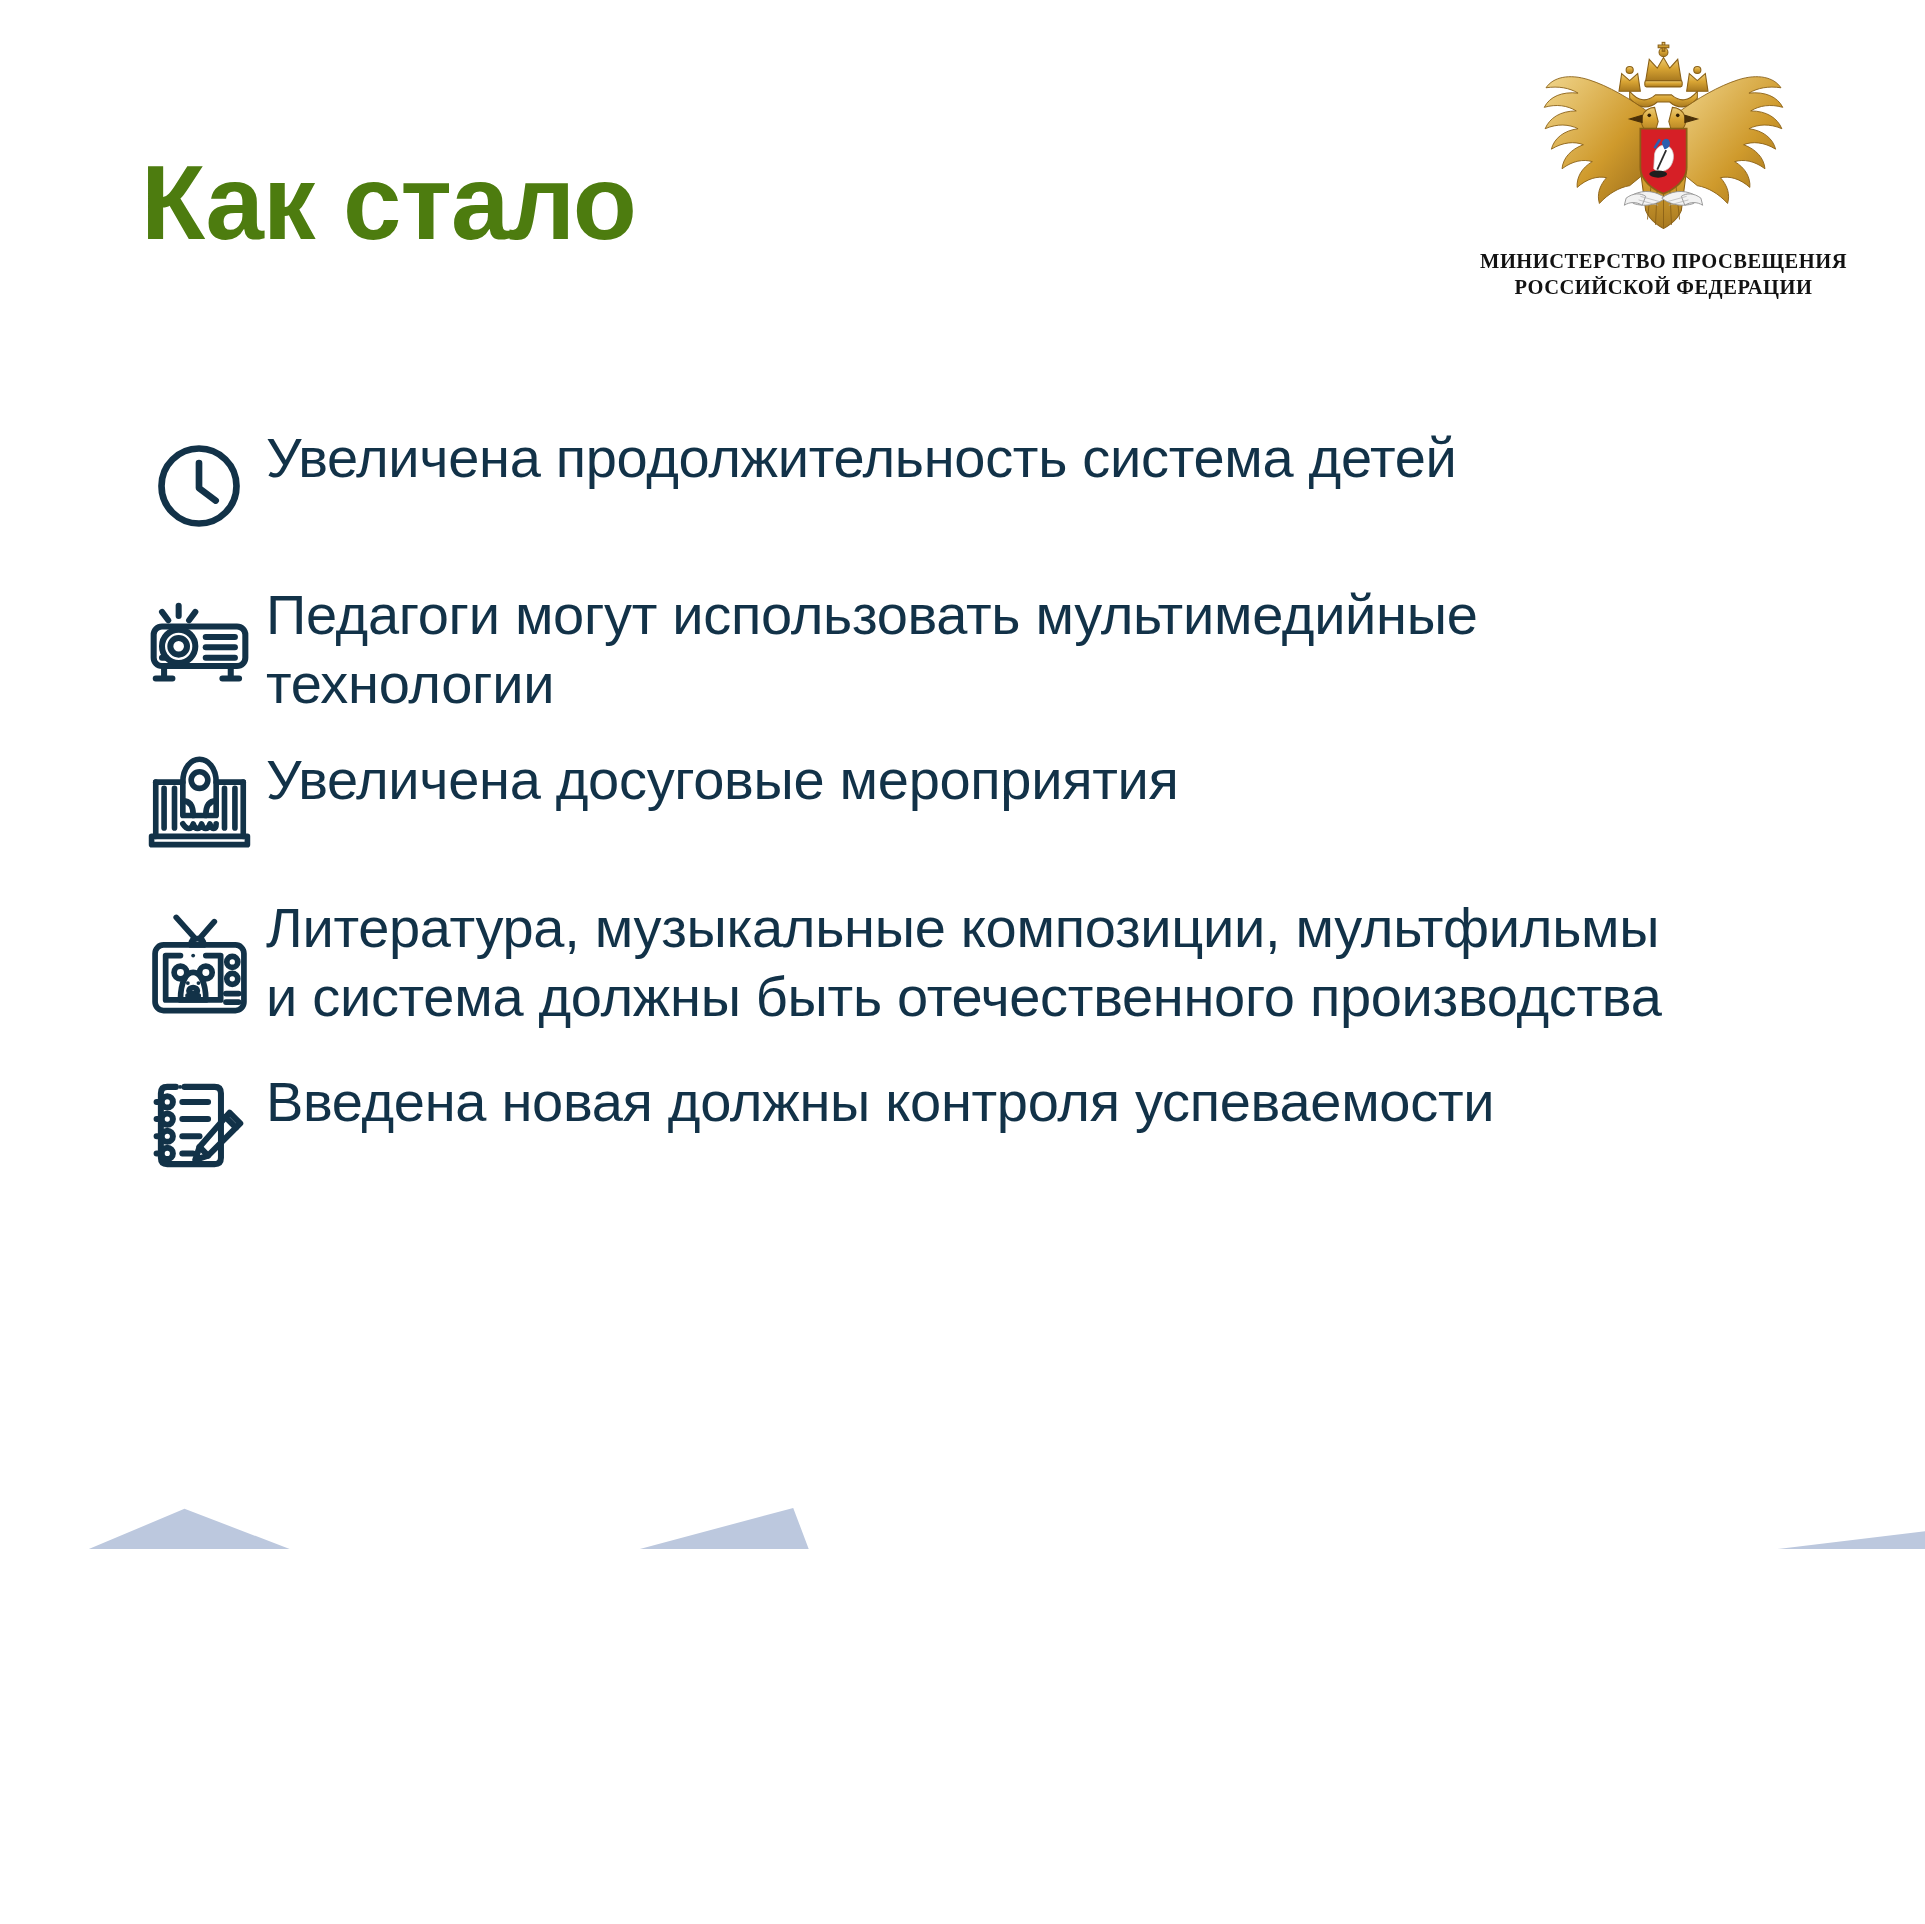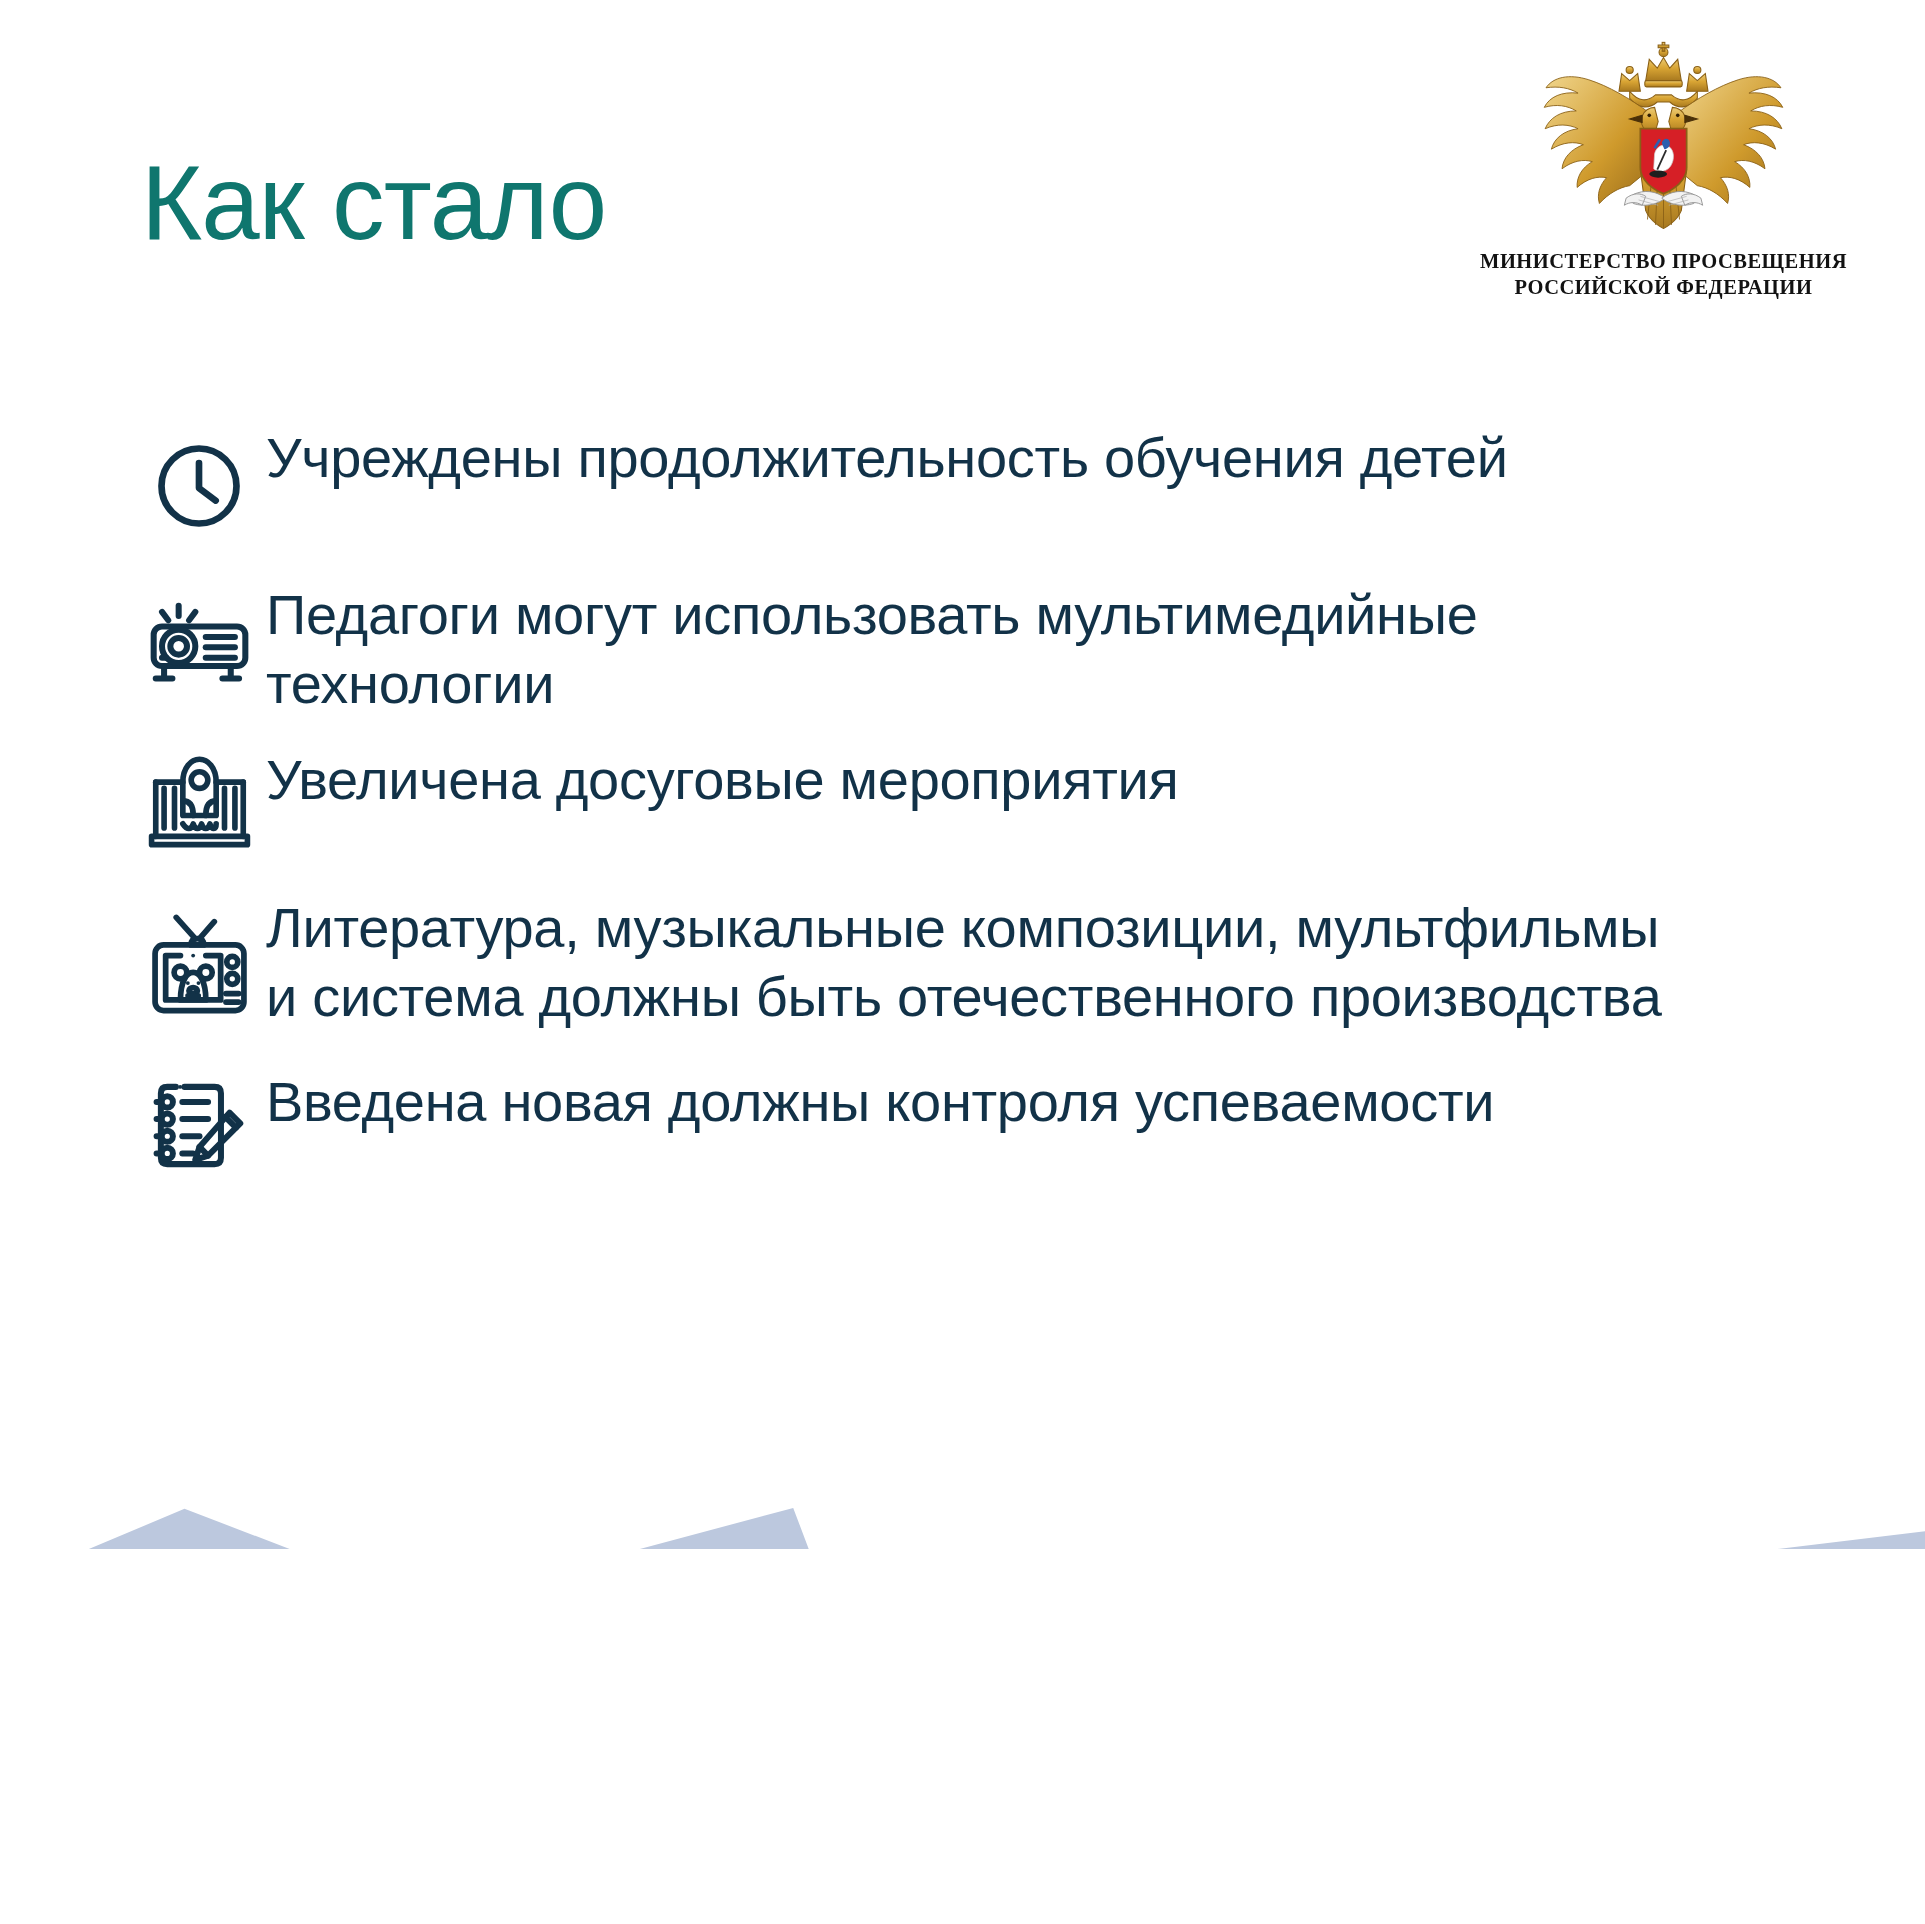--- a/index.html
+++ b/index.html
@@ -49,22 +49,22 @@
     color: #121212;
     white-space: pre-line;
   }
 
   
   #page-title {
     position: absolute;
     left: 141px;
     top: 150px;
     font-size: 105px;
-    font-weight: normal;
-    color: #0f766e;
+    font-weight: bold;
+    color: #4d7c0f;
     letter-spacing: -0.9px;
     line-height: 1;
   }
 
   
   #feature-list {
     position: absolute;
     left: 132px;
     top: 419px;
     width: 1551px;
@@ -222,21 +222,21 @@
 
   <div id="feature-list">
 
     <div class="feature-row row-clock">
       <div class="feature-icon">
         <svg width="100" height="100" viewBox="0 0 48 48" fill="none" stroke="#123248" stroke-width="3.2" stroke-linecap="round" stroke-linejoin="round">
           <circle cx="24" cy="24" r="18"></circle>
           <path d="M24 13 L24 25 L32 31"></path>
         </svg>
       </div>
-      <div class="feature-text">Учреждены продолжительность обучения детей</div>
+      <div class="feature-text">Увеличена продолжительность система детей</div>
     </div>
 
     <div class="feature-row row-projector">
       <div class="feature-icon">
         <svg width="109" height="100" viewBox="0 0 52 48" fill="none" stroke="#123248" stroke-width="2.9" stroke-linecap="round" stroke-linejoin="round">
           <rect x="4" y="18" width="44" height="19" rx="4"></rect>
           <circle cx="16" cy="27.5" r="8"></circle>
           <circle cx="16" cy="27.5" r="4"></circle>
           <path d="M29 23 L43 23"></path>
           <path d="M29 28 L43 28"></path>

